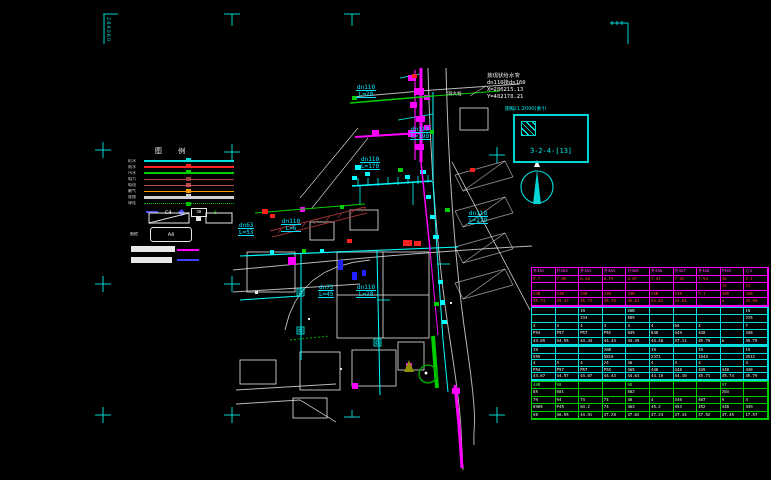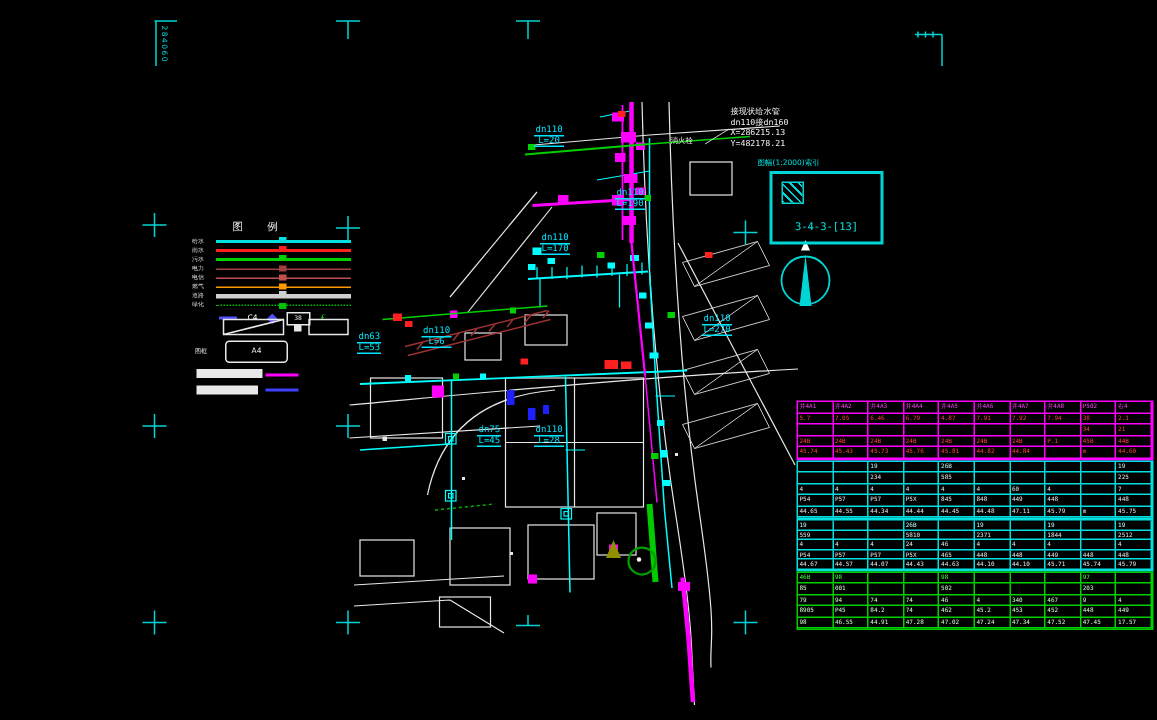--- a/index.html
+++ b/index.html
@@ -227,21 +227,21 @@
   <div id="annotation">
       <div>接现状给水管</div>
       <div>dn110接dn160</div>
       <div>X=286215.13</div>
       <div>Y=482178.21</div>
     </div>
 
   <div id="index-label">图幅(1:2000)索引</div>
   <div id="index-box">
     <div id="index-hatch"></div>
-    <div id="index-code">3-4-3-[13]</div>
+    <div id="index-code">3-2-4-[13]</div>
   </div>
 
   <div id="legend-header">图 例</div>
   <div id="legend-rows">
       <div class="legend-row">
         <span class="lbl">给水</span>
         <div class="line" style="height: 2px; background: rgb(0, 224, 224);">
           <div class="glyph" style="background: rgb(0, 224, 224);"></div>
         </div>
       </div>

